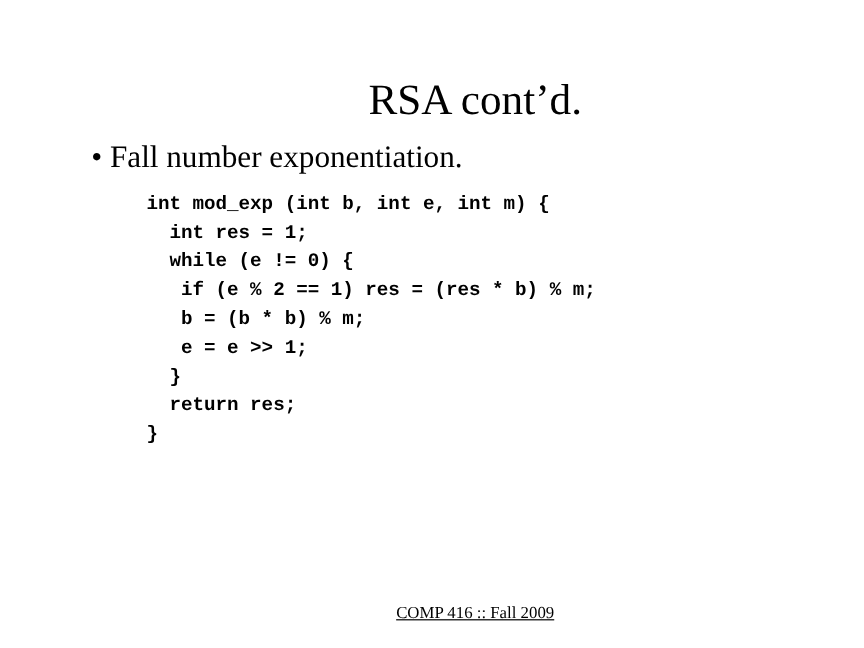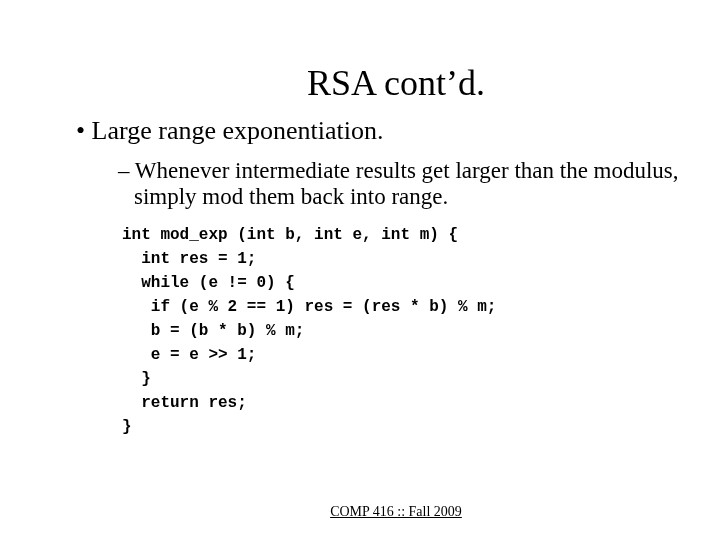--- a/index.html
+++ b/index.html
@@ -60,22 +60,21 @@
     font-size: 14px;
     font-family: "Times New Roman", Times, serif;
     text-decoration: underline;
   }
 </style>
 </head>
 <body>
 
 <div class="slide">
   <h1 class="title">RSA cont’d.</h1>
-  <div class="bullet-l1">Large range exponentiation.</div>
-  <div class="bullet-l2">Whenever intermediate results get larger than the modulus, simply mod them back into range.</div>
+  <div class="bullet-l1">Fall number exponentiation.</div>
   <div class="code">int mod_exp (int b, int e, int m) {
   int res = 1;
   while (e != 0) {
    if (e % 2 == 1) res = (res * b) % m;
    b = (b * b) % m;
    e = e &gt;&gt; 1;
   }
   return res;
 }</div>
 </div>

